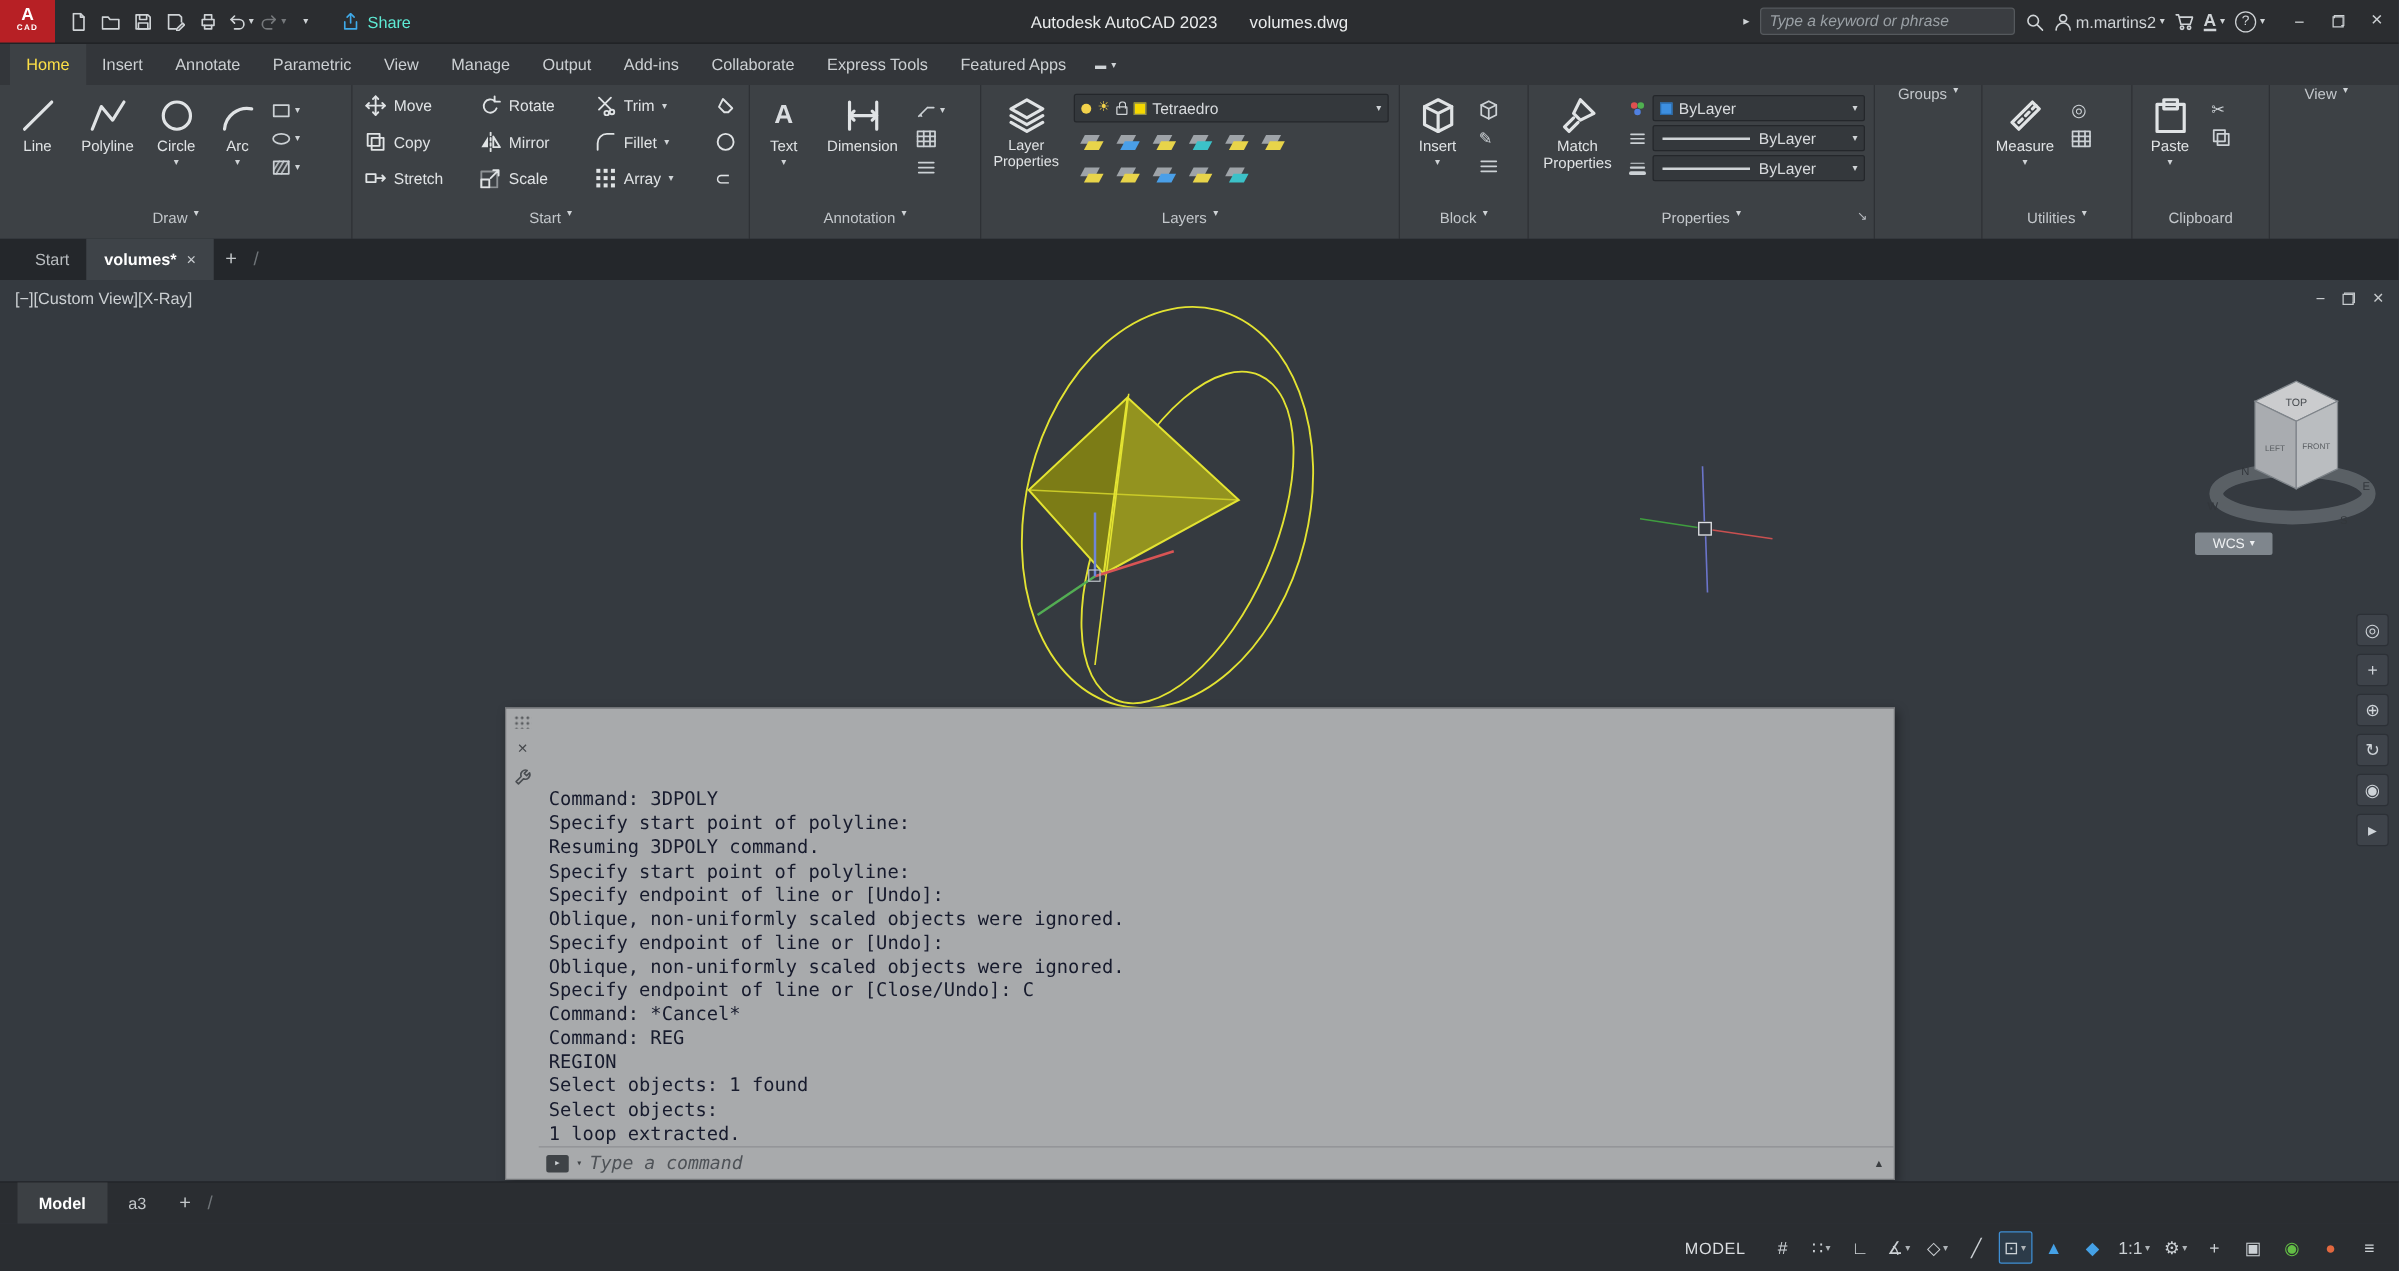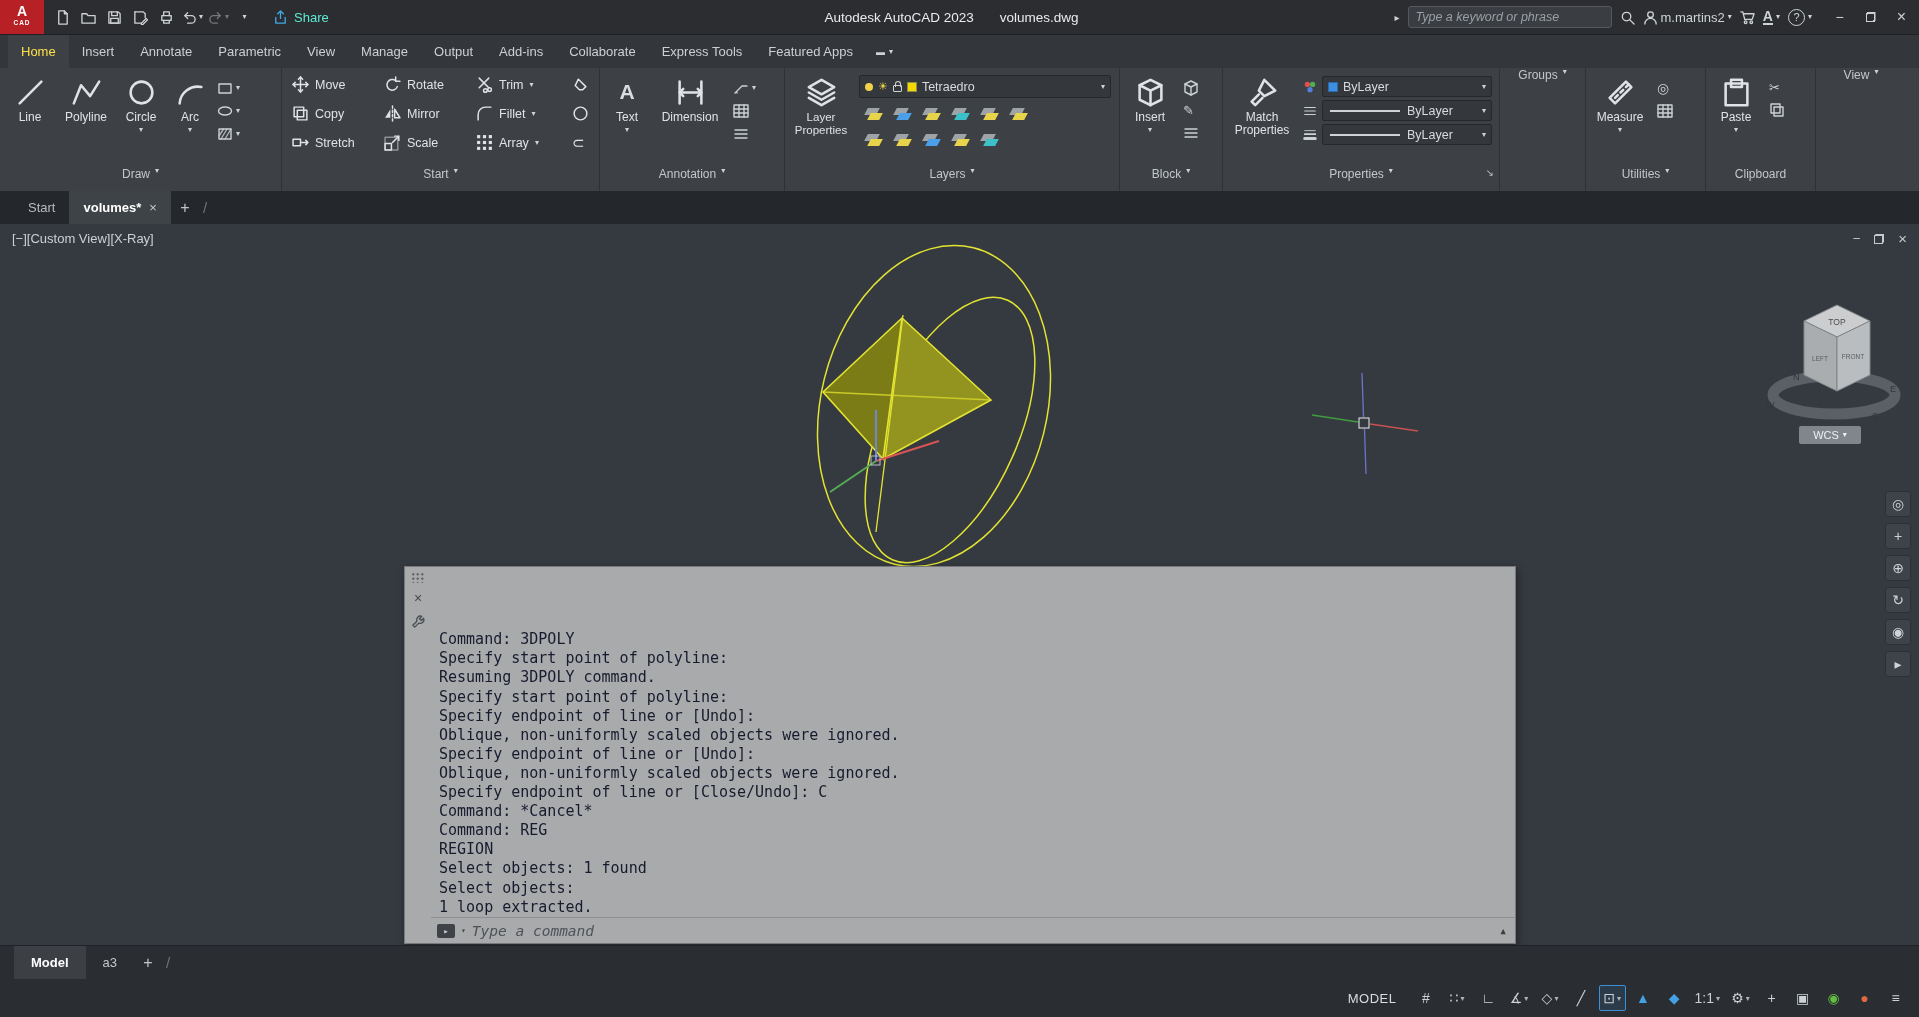--- a/index.html
+++ b/index.html
@@ -85,21 +85,21 @@
 .ftab.active{background:#3e4348;color:#fff;font-weight:bold}
 .ftab .x{font-weight:normal;font-size:13px;color:#c8ccd0}
 .addbtn{width:28px;display:flex;align-items:center;justify-content:center;color:#c3c7ca;font-size:16px}
 .slant{display:flex;align-items:center;color:#6f7478;font-size:15px;margin-left:4px}
 
 
 .canvas{flex:1;position:relative;background:#353a40;overflow:hidden}
 #drawing{position:absolute;inset:0}
 .vplabel{position:absolute;left:12px;top:7px;font-size:13px;color:#ccd0d3}
 .vpbtns{position:absolute;right:12px;top:6px;display:flex;gap:14px;align-items:center;color:#c6cacd;font-size:13px}
-.wcschip{position:absolute;left:1799px;top:202px;width:62px;height:18px;background:rgba(140,148,155,.85);border-radius:2px;color:#eef0f2;font-size:11px;display:flex;align-items:center;justify-content:center;gap:4px}
+.wcschip{position:absolute;left:1756px;top:202px;width:62px;height:18px;background:rgba(140,148,155,.85);border-radius:2px;color:#eef0f2;font-size:11px;display:flex;align-items:center;justify-content:center;gap:4px}
 .navbar{position:absolute;right:8px;top:267px;display:flex;flex-direction:column;gap:6px}
 .navbtn{width:26px;height:26px;background:#3e434a;border:1px solid #2c3036;border-radius:3px;color:#ced3d8;display:flex;align-items:center;justify-content:center;font-size:14px}
 
 
 .cmdwin{position:absolute;left:404px;top:342px;width:1112px;height:378px;background:#a8aaac;border:1px solid #77797c;box-shadow:2px 3px 8px rgba(0,0,0,.35);display:flex;z-index:5}
 .cmdgutter{width:26px;display:flex;flex-direction:column;align-items:center;padding-top:5px;gap:9px}
 .grip{width:14px;height:11px;background-image:radial-gradient(#595c5f 1px,transparent 1.3px);background-size:4.5px 4.5px}
 .gbtn{color:#46494d;font-size:14px;line-height:13px}
 .gbtn svg{width:15px;height:15px;color:#4a4e52}
 .cmdmain{flex:1;display:flex;flex-direction:column;font-family:"DejaVu Sans Mono",monospace;min-width:0}

